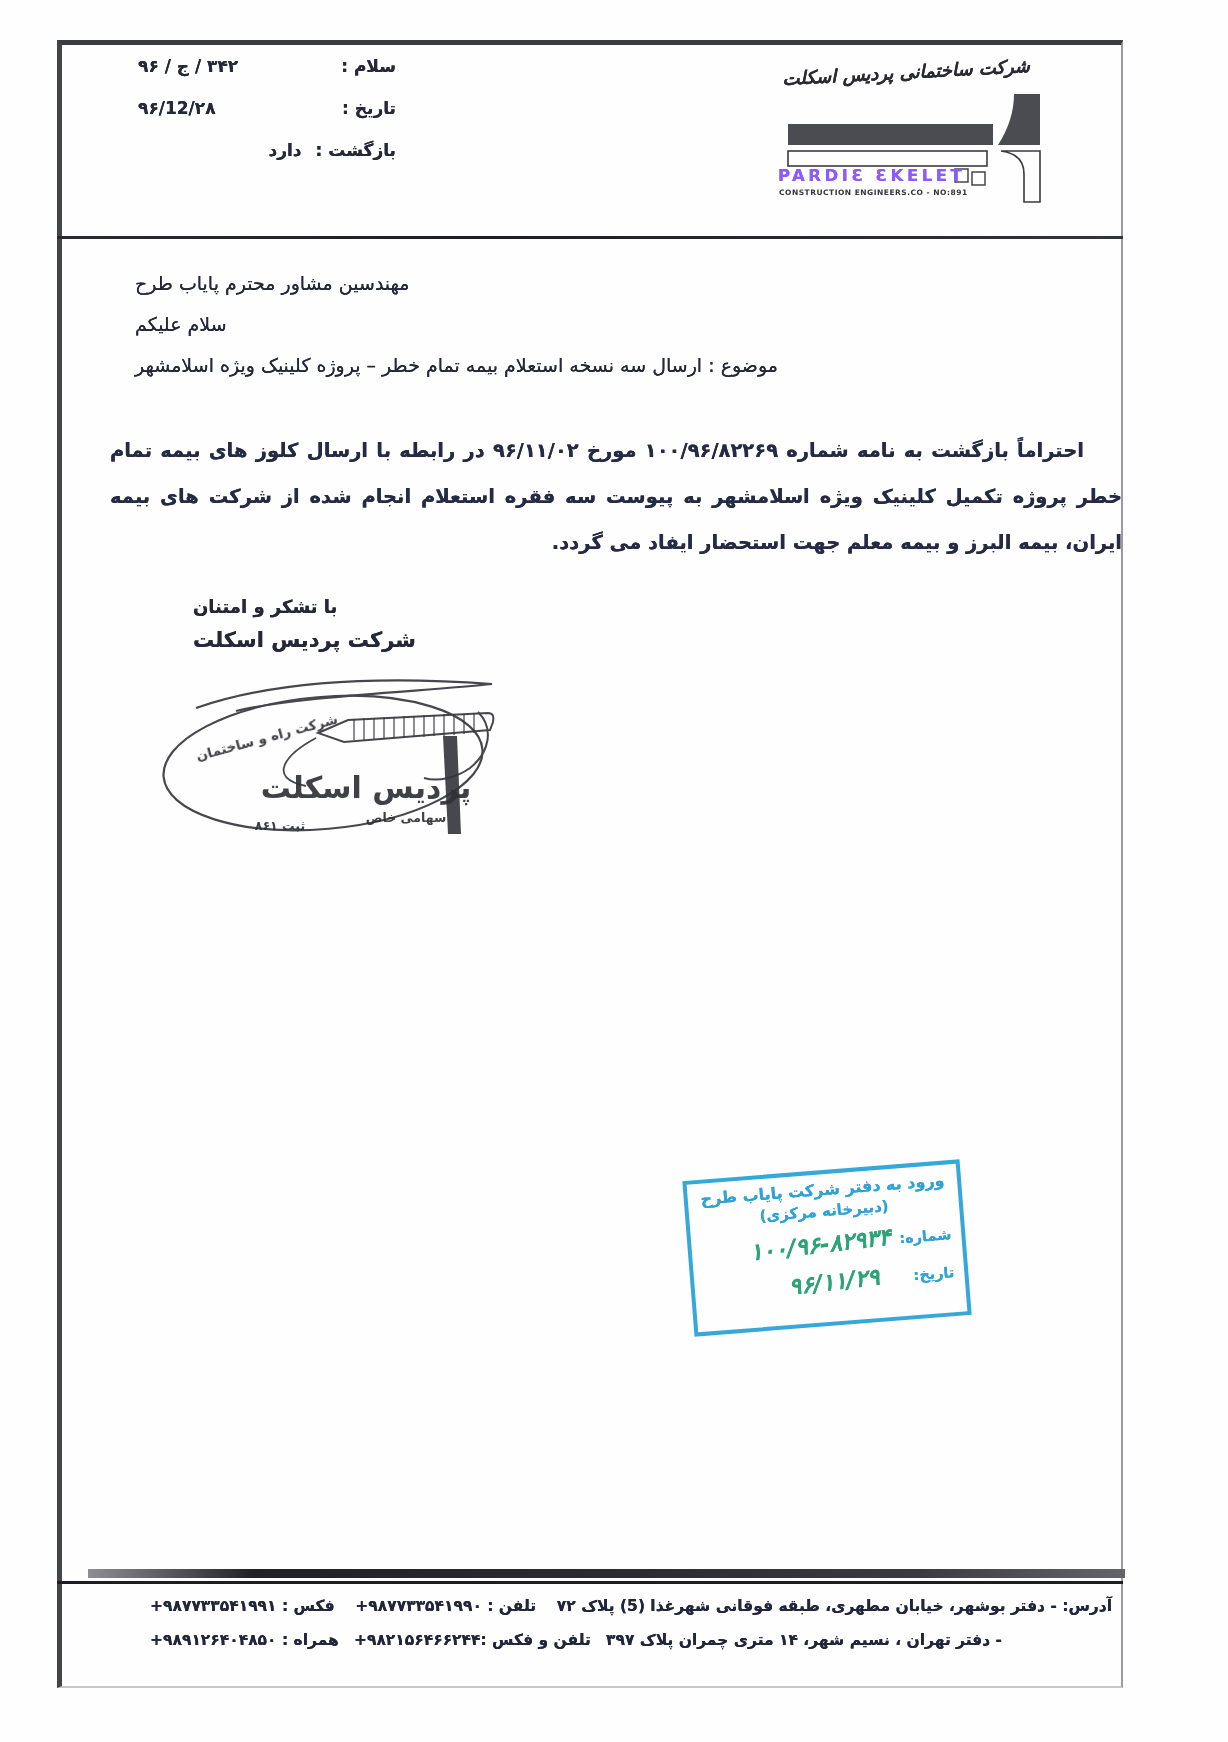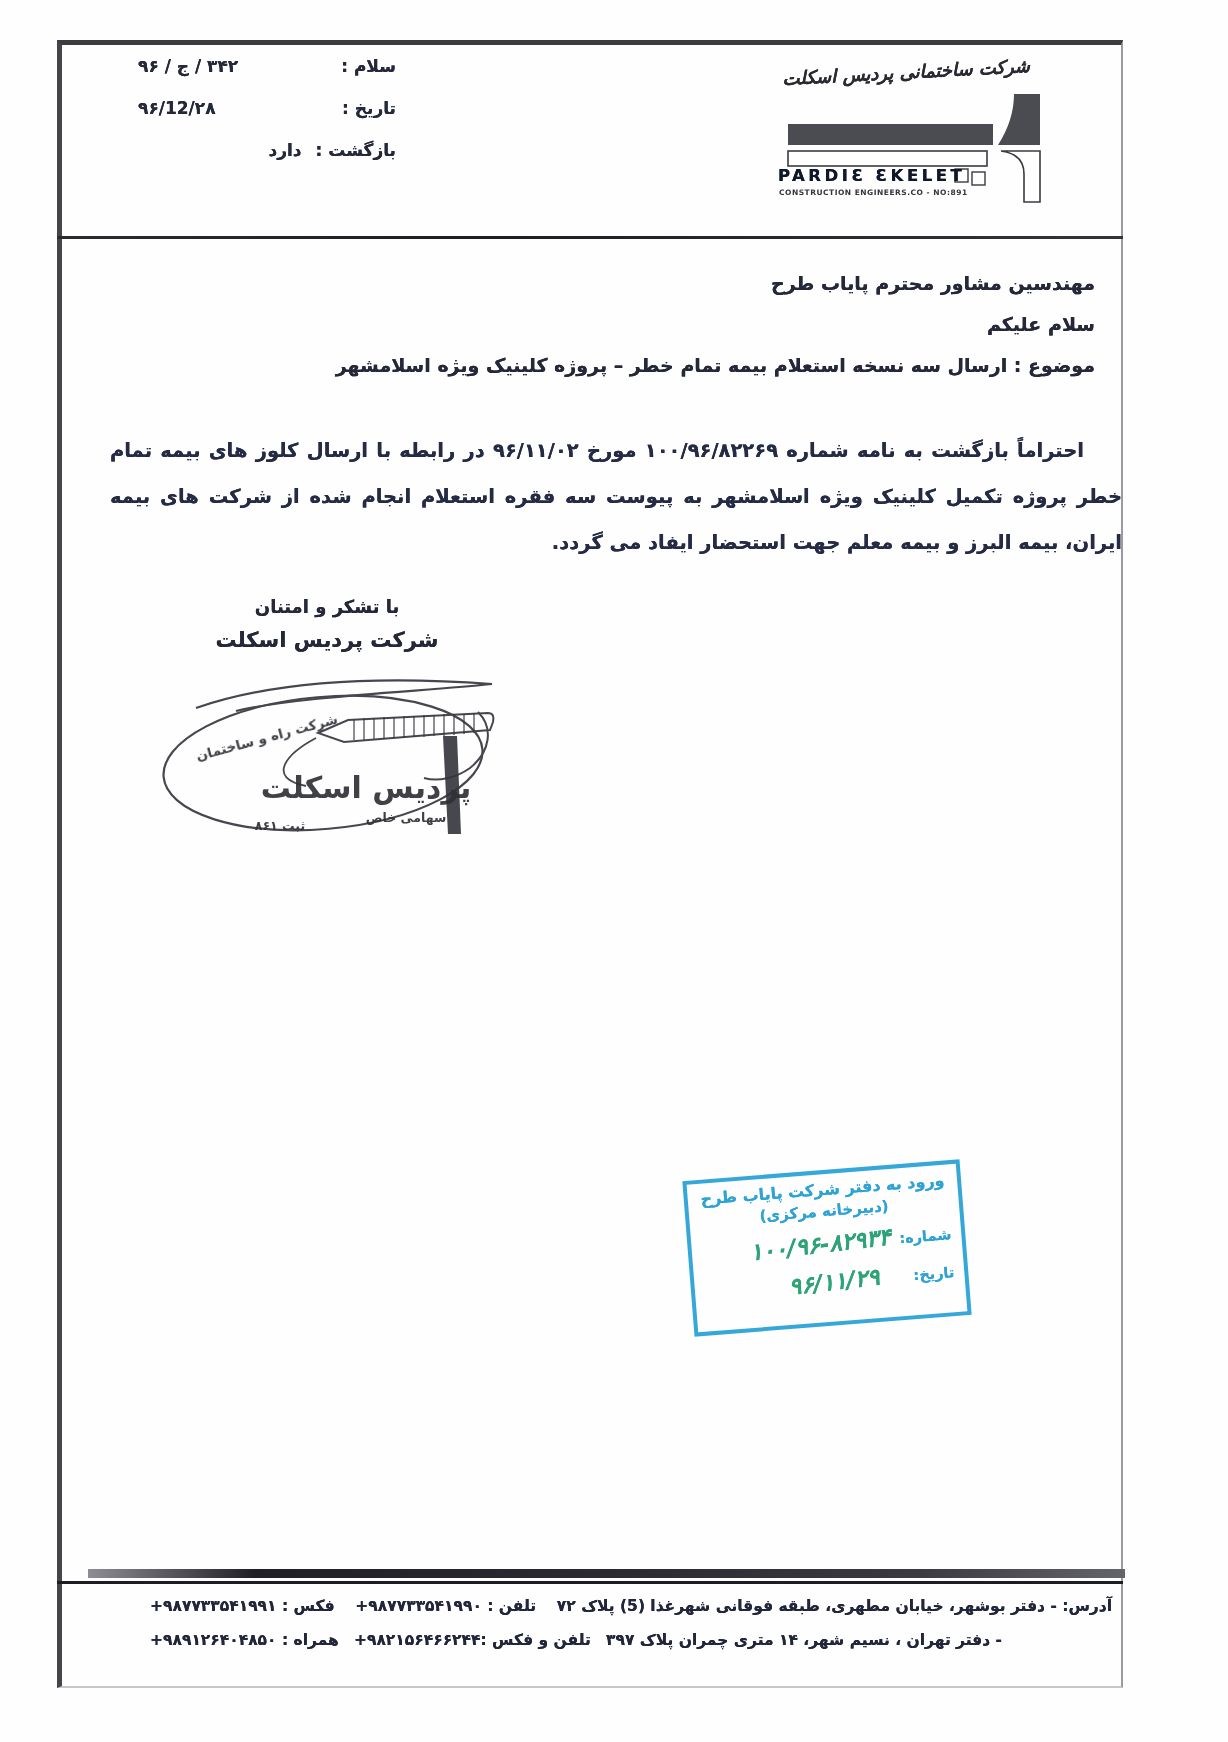--- a/index.html
+++ b/index.html
@@ -20,37 +20,37 @@
   
   .letterhead{position:absolute;left:762px;top:60px;width:292px;height:150px;}
   .calligraphy{
     position:absolute;left:0;top:2px;width:268px;white-space:nowrap;direction:rtl;
     font-size:18px;font-weight:bold;font-style:italic;transform:rotate(-3deg);
     color:#2a2a33;text-shadow:0 0 .6px currentColor;
   }
   .logo-svg{position:absolute;left:0;top:30px;}
   .brand{
     position:absolute;left:16px;top:106px;font-size:16.5px;font-weight:bold;
-    letter-spacing:3.5px;color:#0f172a;white-space:nowrap;text-shadow:0 0 .6px currentColor;
+    letter-spacing:3.5px;color:#8b5cf6;white-space:nowrap;text-shadow:0 0 .6px currentColor;
   }
   .brand-sub{
     position:absolute;left:17px;top:128px;font-size:7.5px;font-weight:bold;
     letter-spacing:.5px;color:#34343c;white-space:nowrap;
   }
   .separator{position:absolute;left:57px;top:236px;width:1066px;height:3px;background:linear-gradient(90deg,#2a2a30,#1d1d23 40%,#33333a);}
   
-  .addressee-block{position:absolute;right:133px;top:270px;width:960px;direction:rtl;text-align:right;font-weight:bold;}
+  .addressee-block{position:absolute;right:133px;top:270px;width:960px;direction:rtl;text-align:left;font-weight:normal;}
   .addressee-block div{font-size:19px;line-height:26px;margin-bottom:15px;text-shadow:0 0 .5px currentColor;}
   .body-par{
     position:absolute;left:94px;top:428px;width:1012px;direction:rtl;text-align:justify;
     font-size:19.5px;font-weight:600;line-height:46px;text-indent:38px;color:#252b44;
     text-shadow:0 0 .5px currentColor;
     margin-left:16px;
   }
-  .closing{position:absolute;left:193px;top:596px;width:268px;direction:rtl;text-align:center;font-weight:bold;}
+  .closing{position:absolute;left:193px;top:596px;width:268px;direction:rtl;text-align:left;font-weight:bold;}
   .closing .l1{font-size:18px;margin-bottom:11px;text-shadow:0 0 .5px currentColor;}
   .closing .l2{font-size:21px;text-shadow:0 0 .6px currentColor;}
   .stamp-svg{position:absolute;left:138px;top:656px;}
   
   .rstamp{
     position:absolute;left:688px;top:1170px;width:278px;height:156px;
     border:4.5px solid #35a7d8;transform:rotate(-4.5deg);padding:5px 8px 4px 8px;
     direction:rtl;text-align:center;color:#2fa3d4;font-weight:bold;
   }
   .rstamp .sline{font-size:16px;line-height:22px;text-shadow:0 0 .6px currentColor;}

